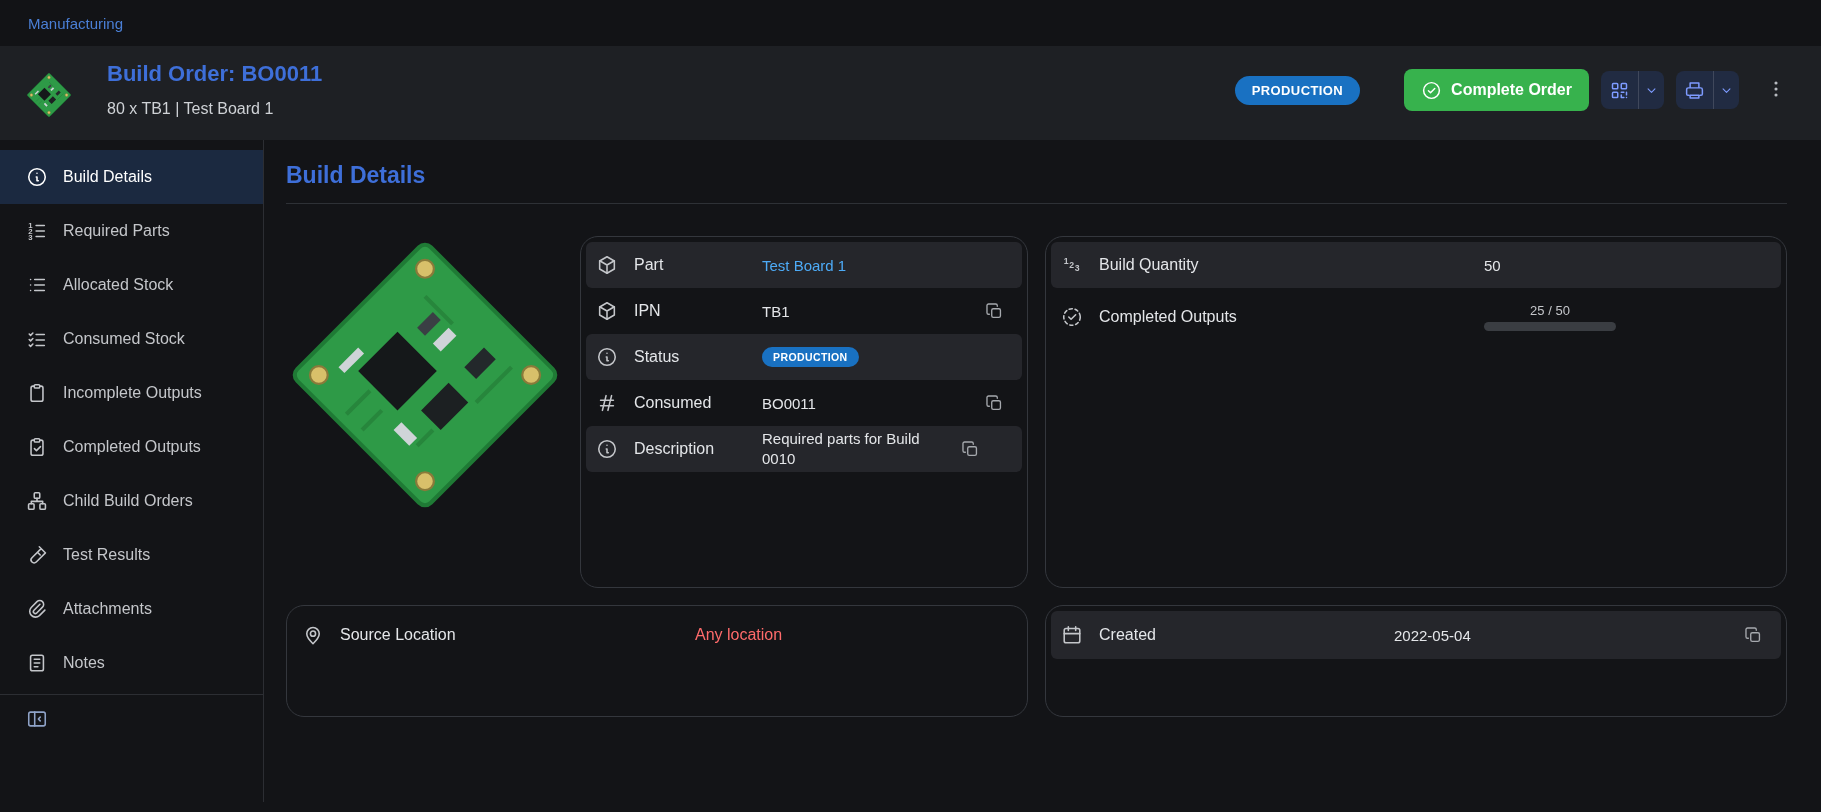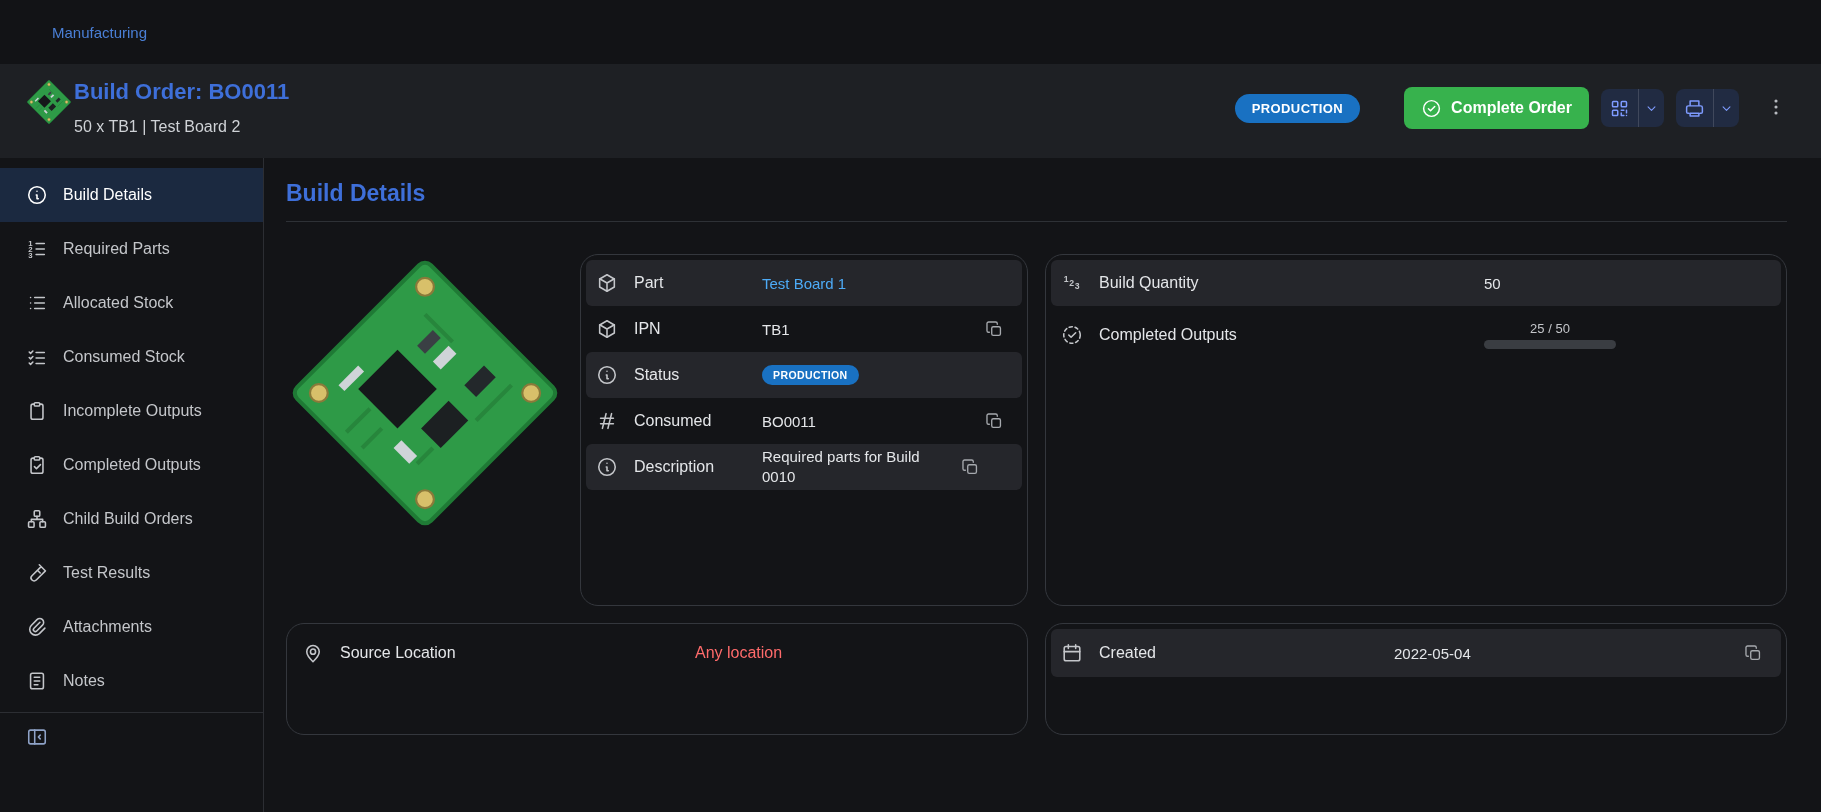--- a/index.html
+++ b/index.html
@@ -8,26 +8,26 @@
     --link:#4dabf7; --heading:#3e6fd9; --green:#37b24d; --badge:#1971c2;
     --orange:#e8590c; --red:#ff6b6b; --navy:#212b42; --navyic:#7e9bff; --active:#1b2940;
   }
   *{box-sizing:border-box}
   html,body{margin:0;padding:0}
   body{width:1821px;height:812px;background:var(--bg);color:var(--text);
        font-family:"Liberation Sans",sans-serif;overflow:hidden}
   svg.ic{fill:none;stroke:currentColor;stroke-width:1.7;stroke-linecap:round;stroke-linejoin:round;width:100%;height:100%;display:block}
 
   
-  .topbar{height:64px;display:flex;align-items:center;padding:0 52px;background:#121316}
+  .topbar{height:46px;display:flex;align-items:center;padding:0 28px;background:#121316}
   .crumb{color:#4a7fd6;font-size:15px;text-decoration:none;cursor:pointer}
 
   
   .page-header{background:var(--panel);padding:15px 30px 22px 26px;display:flex;justify-content:space-between;align-items:flex-start}
-  .header-left{display:flex;gap:2px;align-items:flex-start}
+  .header-left{display:flex;gap:35px;align-items:flex-end}
   .thumb{width:46px;height:46px;border-radius:4px;cursor:pointer;flex:none}
   .page-title{font-size:22px;font-weight:bold;color:var(--heading)}
   .page-subtitle{font-size:16px;color:#cfd2d6;margin-top:13px}
   .header-actions{display:flex;align-items:center;margin-top:8px;gap:12px}
   .badge-production{background:var(--badge);color:#fff;font-weight:bold;font-size:13px;letter-spacing:.4px;
     padding:7px 17px;border-radius:999px;margin-right:32px}
   .btn-complete{display:flex;align-items:center;gap:9px;background:var(--green);color:#fff;border:none;
     border-radius:8px;height:42px;padding:0 17px;font-size:16px;font-weight:bold;cursor:pointer;font-family:inherit}
   .btn-complete .bic{width:21px;height:21px;display:block}
   .split-btn{display:flex;align-items:center;background:var(--navy);border-radius:8px;height:38px;color:var(--navyic);cursor:pointer}
@@ -114,21 +114,21 @@
   <a class="crumb">Manufacturing</a>
 </div>
 
 <header class="page-header">
   <div class="header-left">
     <svg class="thumb">
         <use href="#pcb"></use>
       </svg>
     <div>
       <div class="page-title">Build Order: BO0011</div>
-      <div class="page-subtitle">50 x TB1 | Test Board 2</div>
+      <div class="page-subtitle">80 x TB1 | Test Board 1</div>
     </div>
   </div>
   <div class="header-actions">
     <span class="badge-production">PRODUCTION</span>
     <button class="btn-complete">
       <span>
         <svg class="ic bic" viewBox="0 0 24 24">
             <circle cx="12" cy="12" r="9"></circle>
             <path d="M8.5 12.2l2.4 2.4 4.8-4.8"></path>
           </svg>

